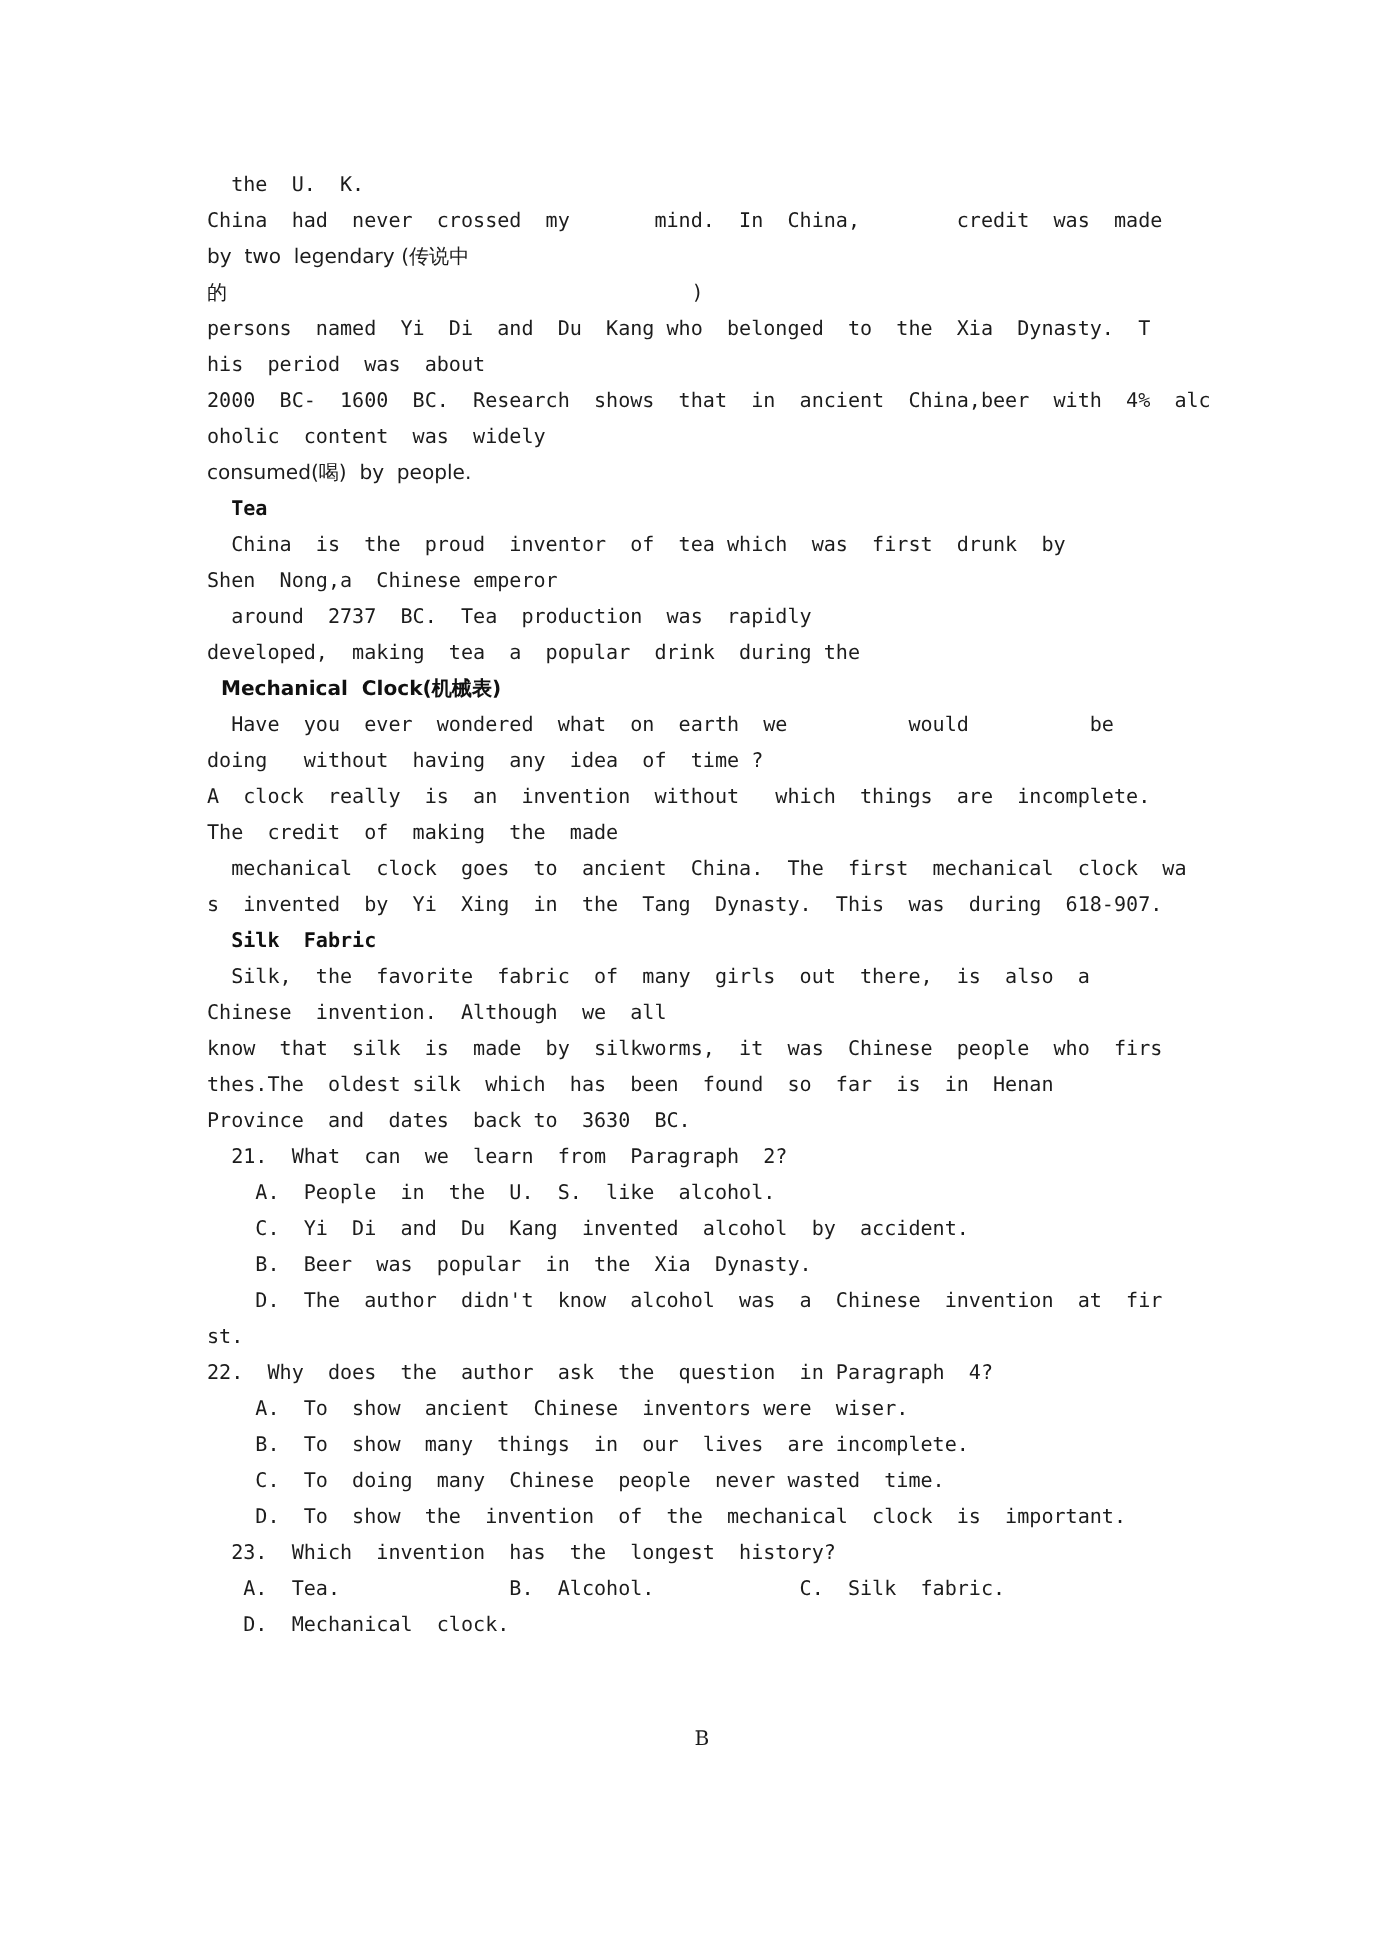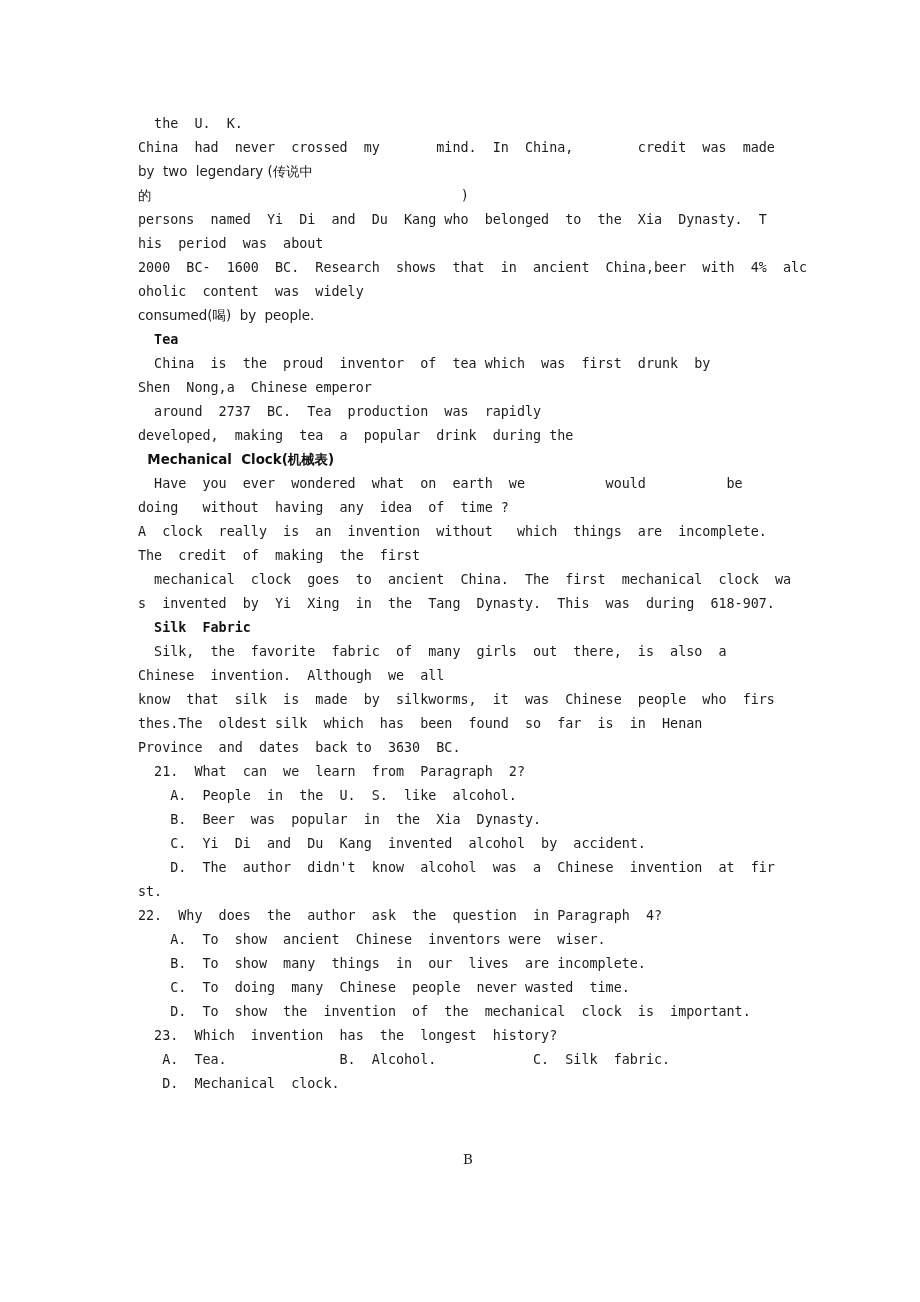--- a/index.html
+++ b/index.html
@@ -89,35 +89,35 @@
     <span class="ln bold">  Tea</span>
     <span class="ln">  China  is  the  proud  inventor  of  tea which  was  first  drunk  by</span>
     <span class="ln">Shen  Nong,a  Chinese emperor</span>
     <span class="ln">  around  2737  BC.  Tea  production  was  rapidly</span>
     <span class="ln">developed,  making  tea  a  popular  drink  during the</span>
 
     <span class="ln bold cjk">  Mechanical  Clock(机械表)</span>
     <span class="ln">  Have  you  ever  wondered  what  on  earth  we          would          be</span>
     <span class="ln">doing   without  having  any  idea  of  time ?</span>
     <span class="ln">A  clock  really  is  an  invention  without   which  things  are  incomplete.</span>
-    <span class="ln">The  credit  of  making  the  first</span>
+    <span class="ln">The  credit  of  making  the  made</span>
     <span class="ln">  mechanical  clock  goes  to  ancient  China.  The  first  mechanical  clock  wa</span>
     <span class="ln">s  invented  by  Yi  Xing  in  the  Tang  Dynasty.  This  was  during  618-907.</span>
 
     <span class="ln bold">  Silk  Fabric</span>
     <span class="ln">  Silk,  the  favorite  fabric  of  many  girls  out  there,  is  also  a</span>
     <span class="ln">Chinese  invention.  Although  we  all</span>
     <span class="ln">know  that  silk  is  made  by  silkworms,  it  was  Chinese  people  who  firs</span>
     <span class="ln">thes.The  oldest silk  which  has  been  found  so  far  is  in  Henan</span>
     <span class="ln">Province  and  dates  back to  3630  BC.</span>
 
     <span class="ln">  21.  What  can  we  learn  from  Paragraph  2?</span>
     <span class="ln">    A.  People  in  the  U.  S.  like  alcohol.</span>
+    <span class="ln">    C.  Yi  Di  and  Du  Kang  invented  alcohol  by  accident.</span>
     <span class="ln">    B.  Beer  was  popular  in  the  Xia  Dynasty.</span>
-    <span class="ln">    C.  Yi  Di  and  Du  Kang  invented  alcohol  by  accident.</span>
     <span class="ln">    D.  The  author  didn't  know  alcohol  was  a  Chinese  invention  at  fir</span>
     <span class="ln">st.</span>
 
     <span class="ln">22.  Why  does  the  author  ask  the  question  in Paragraph  4?</span>
     <span class="ln">    A.  To  show  ancient  Chinese  inventors were  wiser.</span>
     <span class="ln">    B.  To  show  many  things  in  our  lives  are incomplete.</span>
     <span class="ln">    C.  To  doing  many  Chinese  people  never wasted  time.</span>
     <span class="ln">    D.  To  show  the  invention  of  the  mechanical  clock  is  important.</span>
 
     <span class="ln">  23.  Which  invention  has  the  longest  history?</span>

